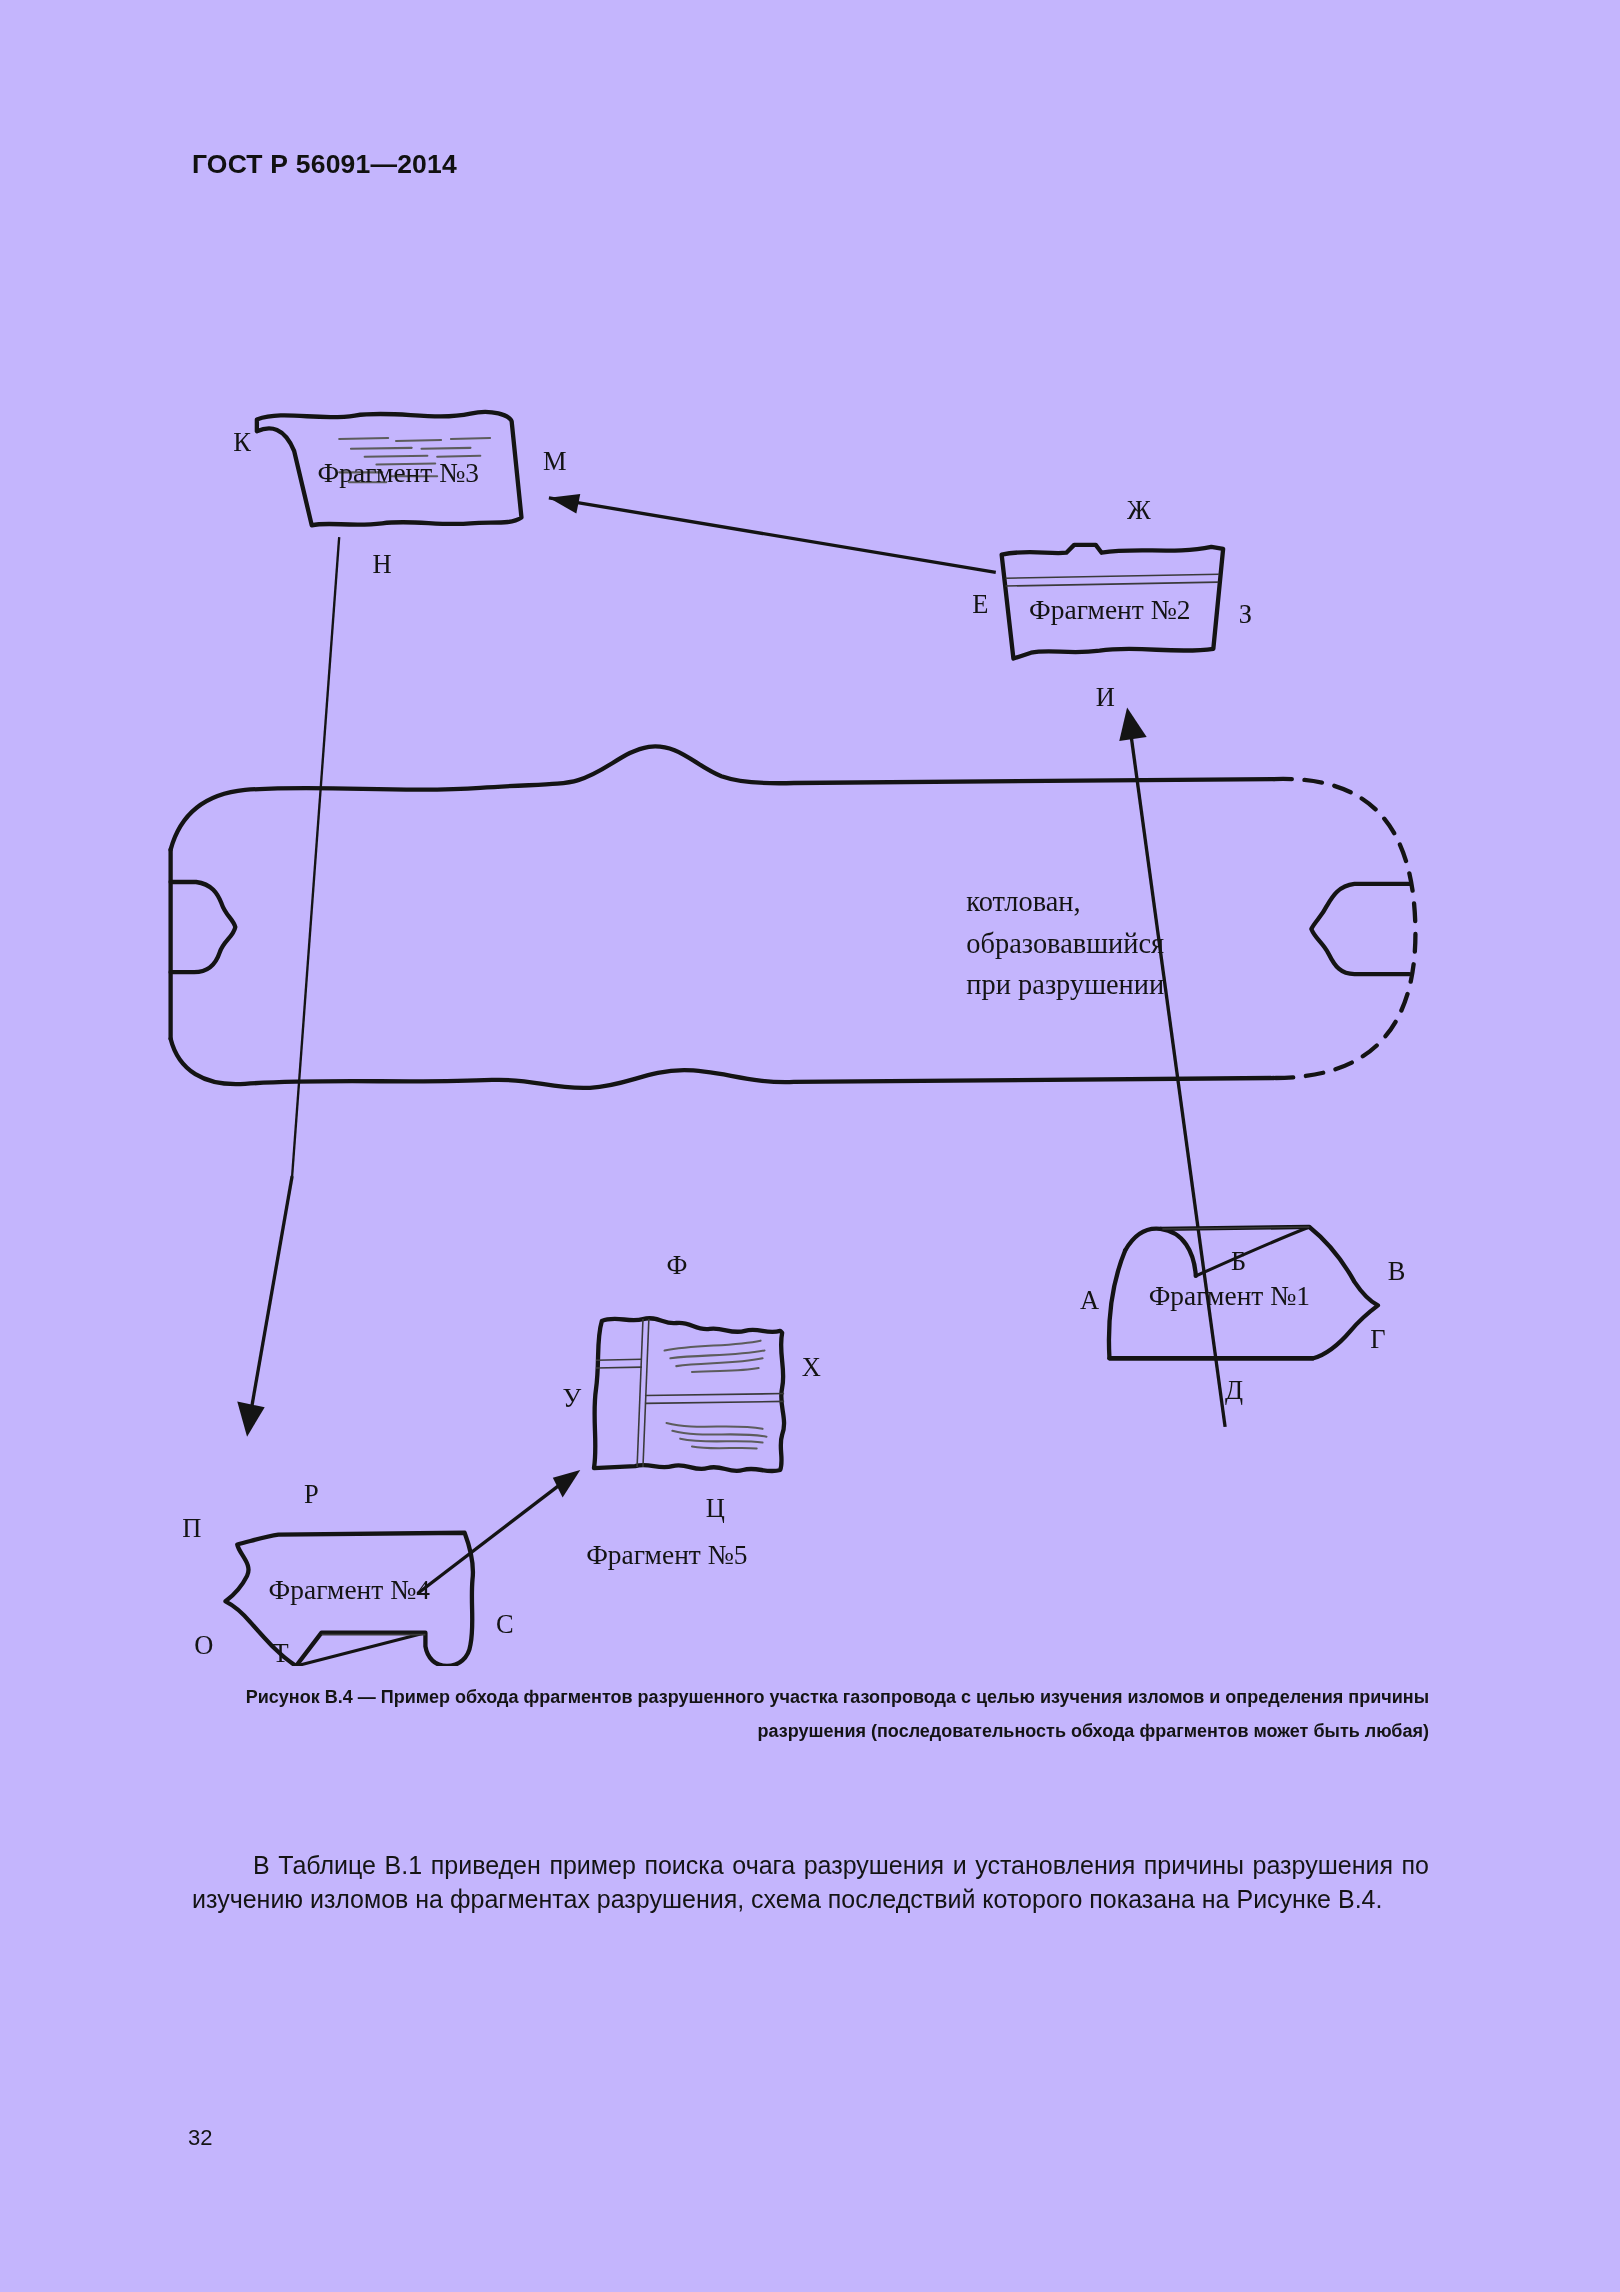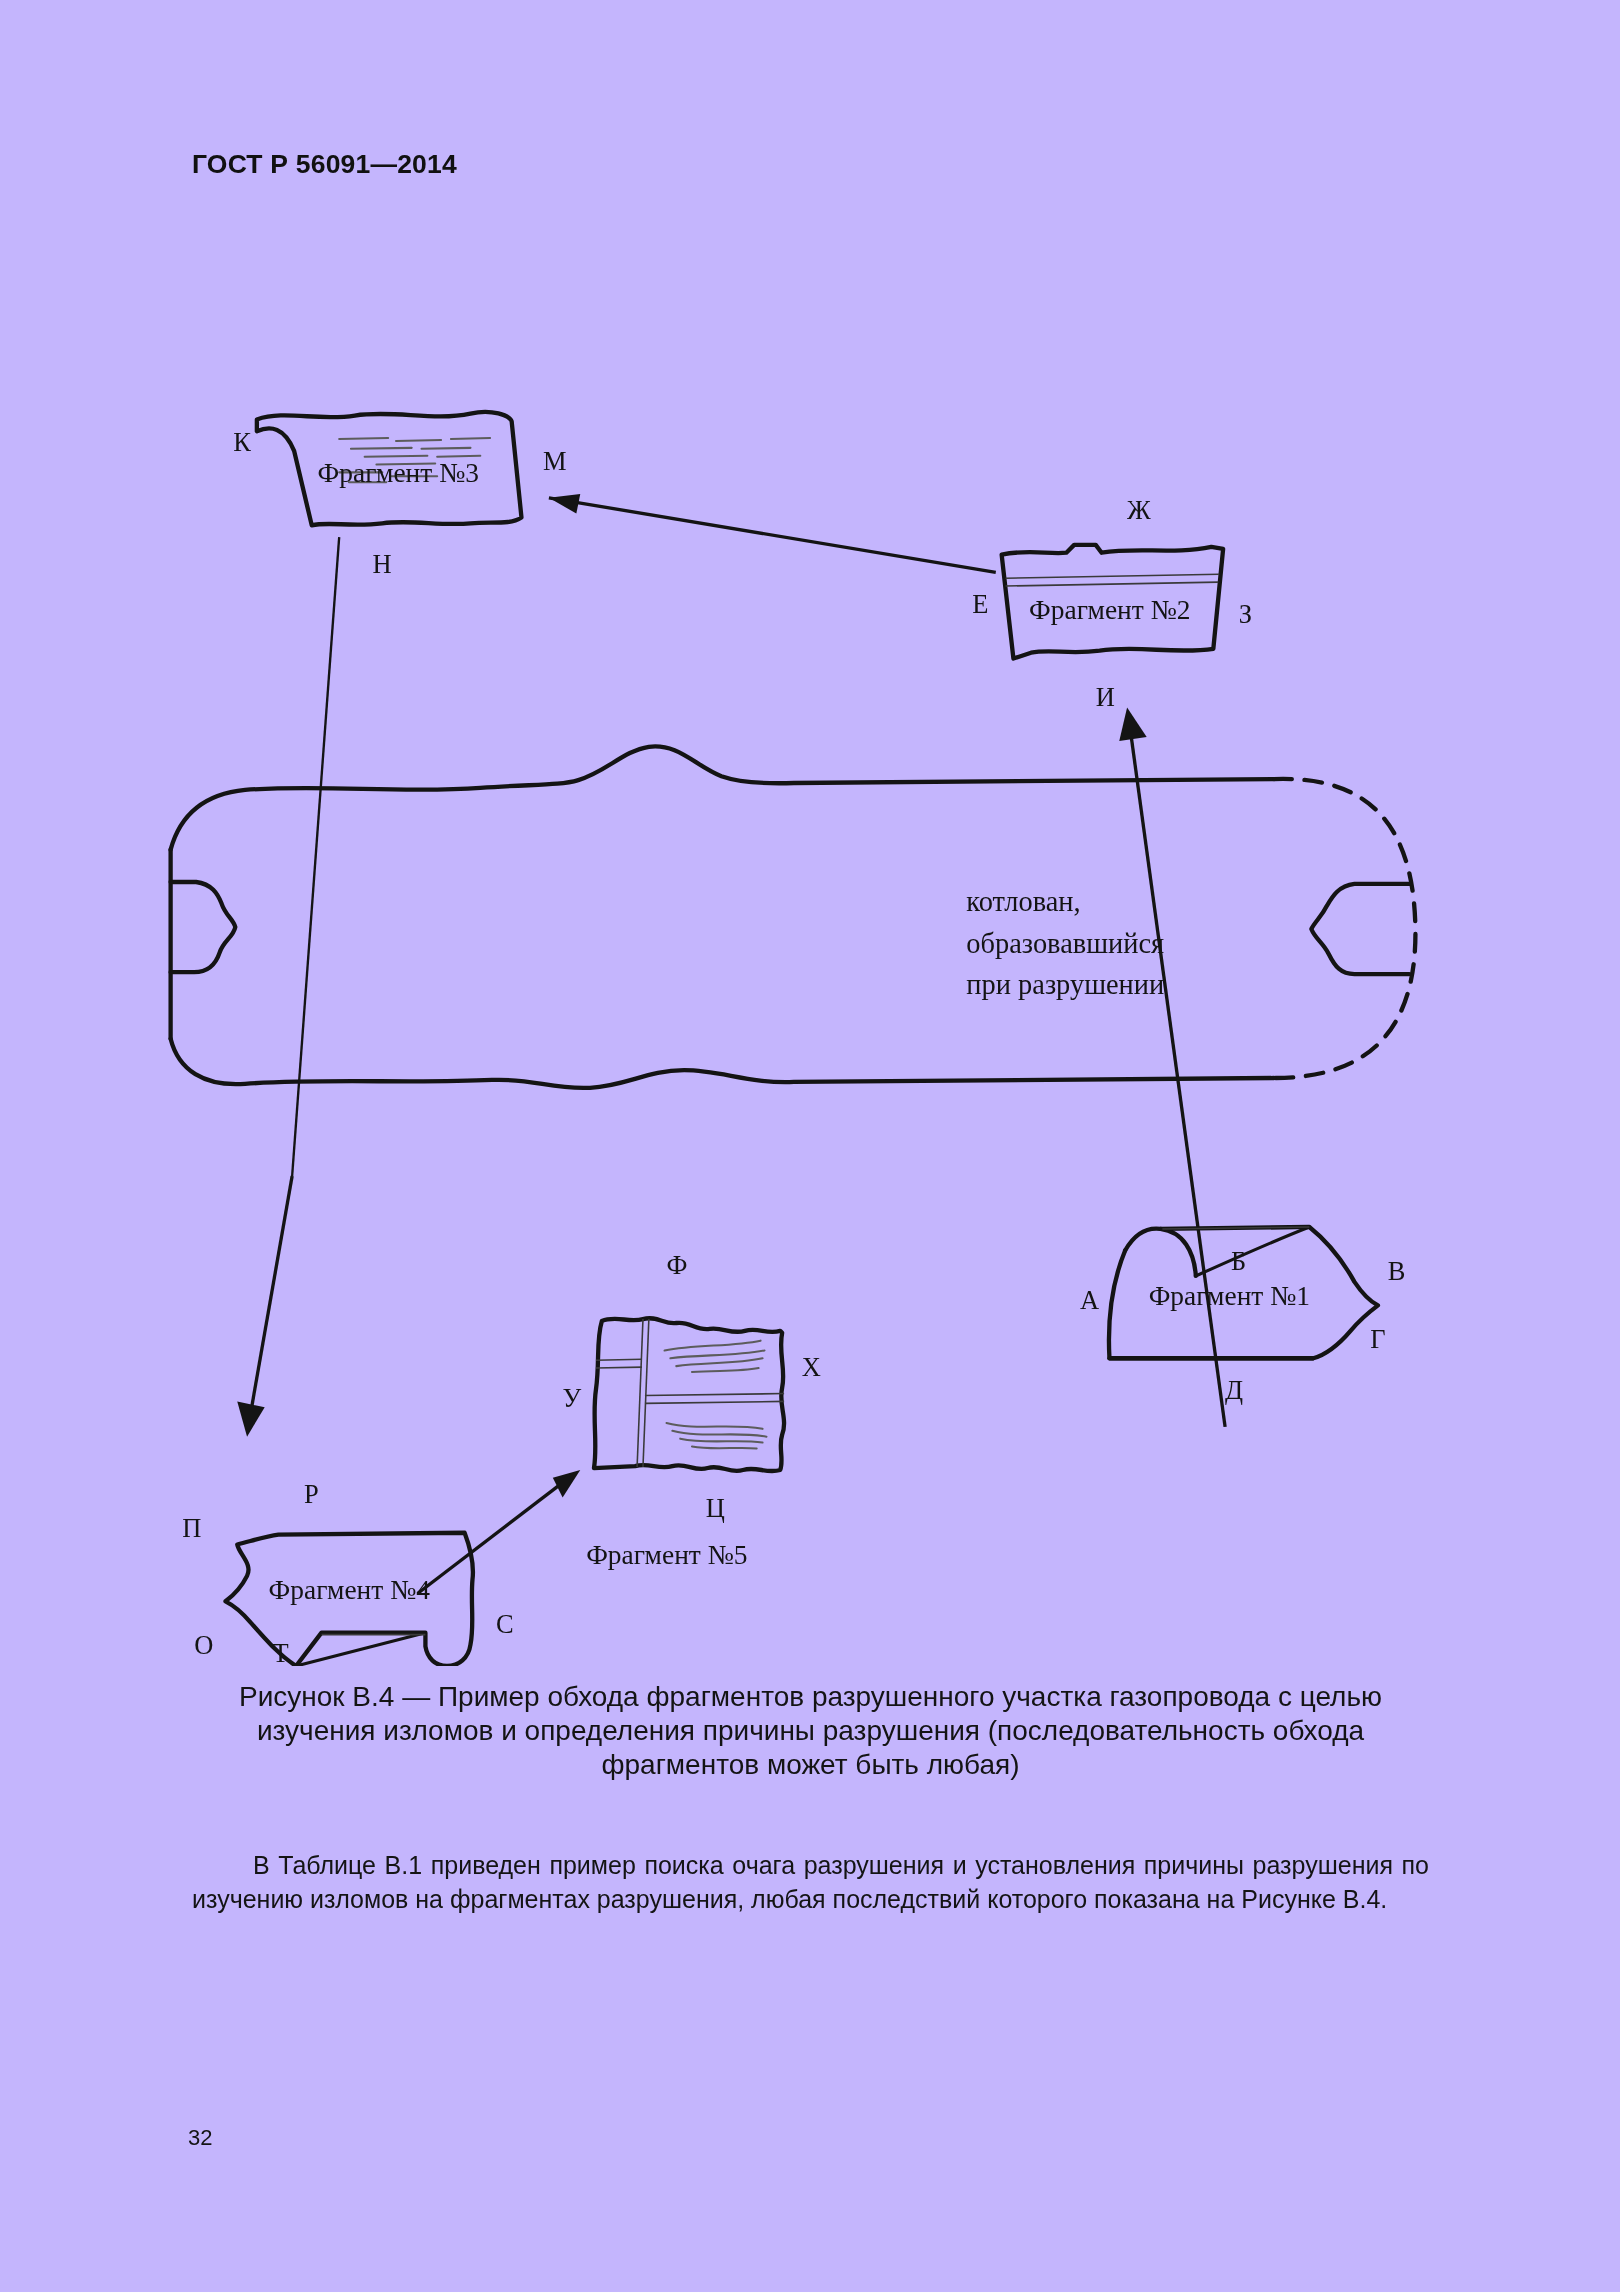--- a/index.html
+++ b/index.html
@@ -44,24 +44,25 @@
 
   #para-intro { top: 251px; }
   #para-tail  { top: 1848px; }
 
   
   .fig-caption {
     position: absolute;
     left: 192px;
     top: 1680px;
     width: 1237px;
-    font-size: 28px;
+    font-size: 18px;
     line-height: 34px;
-    text-align: center;
+    text-align: right;
     color: #141414;
+    font-weight: bold;
   }
 
   
   .page-number {
     position: absolute;
     left: 188px;
     top: 2125px;
     font-size: 22px;
     color: #141414;
   }
@@ -332,19 +333,19 @@
         <text class="fg-label" x="128" y="1296">Т</text>
         <text class="fg-label" x="356" y="1266">С</text>
       </g>
 
     </svg>
   </div>
 
   <div class="fig-caption">Рисунок В.4 — Пример обхода фрагментов разрушенного участка газопровода с целью изучения изломов и определения причины разрушения (последовательность обхода фрагментов может быть любая)</div>
 
   <div class="body-block" id="para-tail">
-    <p class="indent">В Таблице В.1 приведен пример поиска очага разрушения и установления причины разрушения по изучению изломов на фрагментах разрушения, любая последствий которого показана на Рисунке В.4.</p>
+    <p class="indent">В Таблице В.1 приведен пример поиска очага разрушения и установления причины разрушения по изучению изломов на фрагментах разрушения, схема последствий которого показана на Рисунке В.4.</p>
   </div>
 
   <div class="page-number">32</div>
 
 </div>
 
 
 </body></html>

